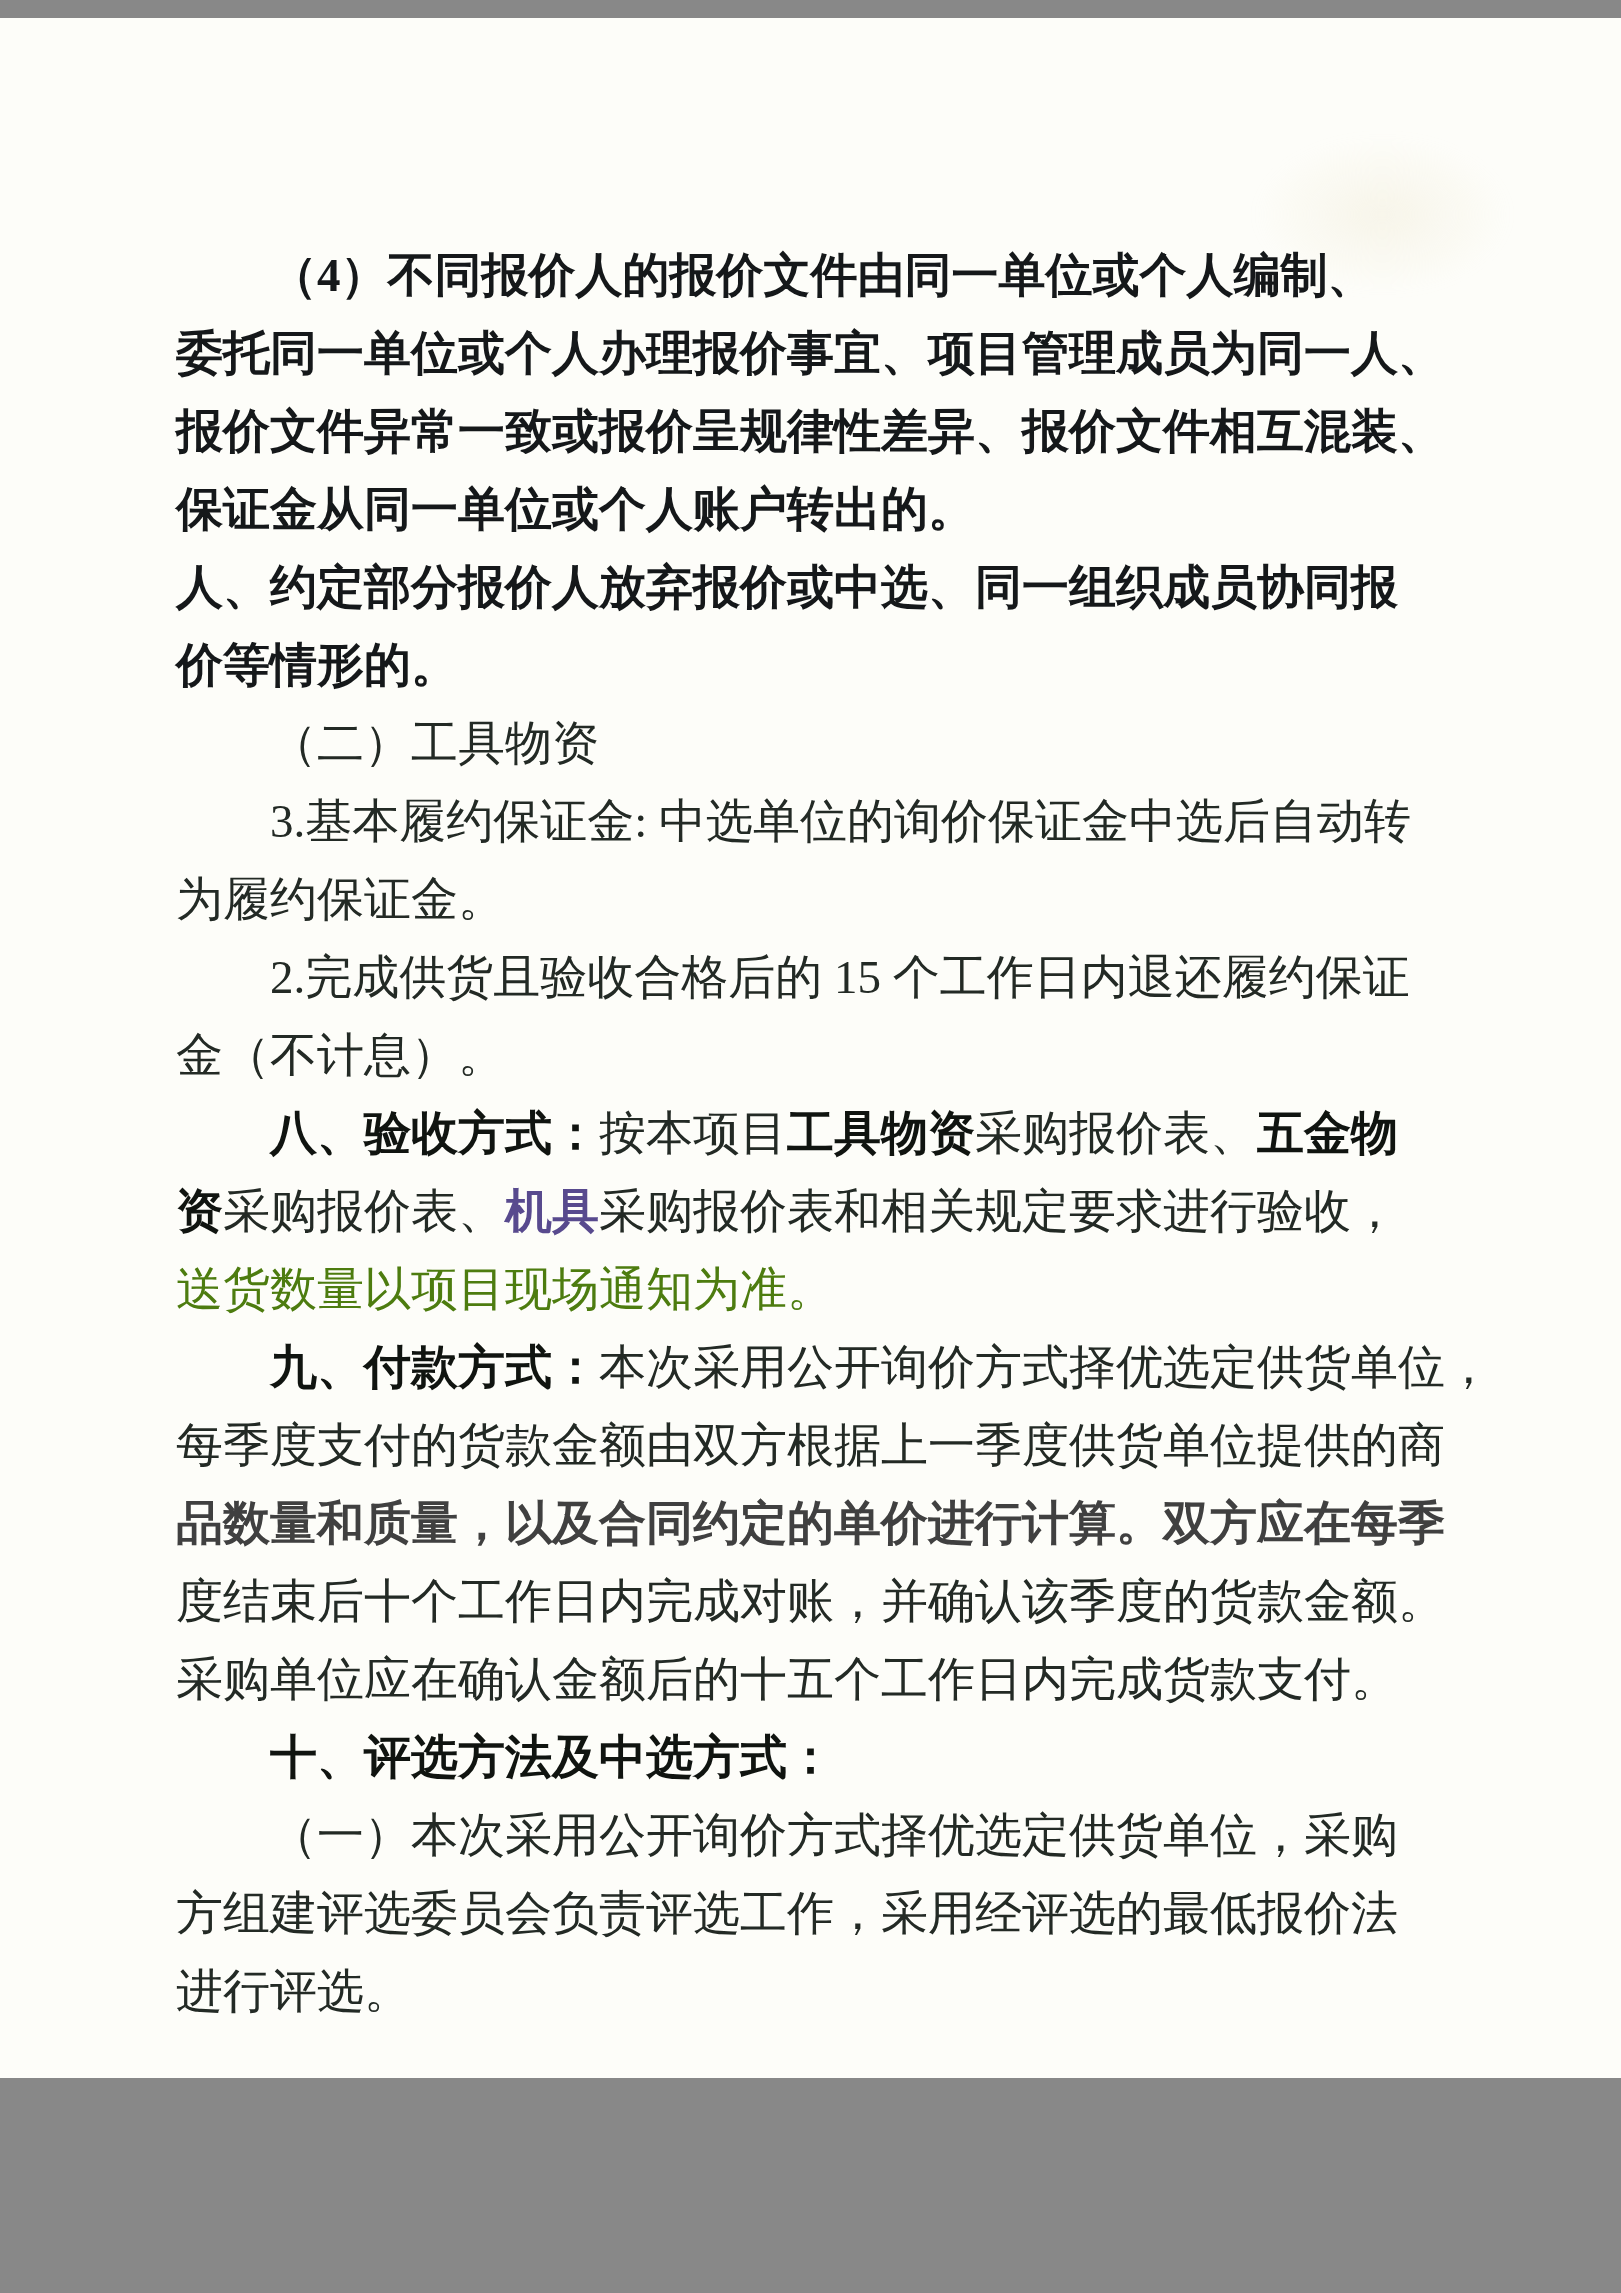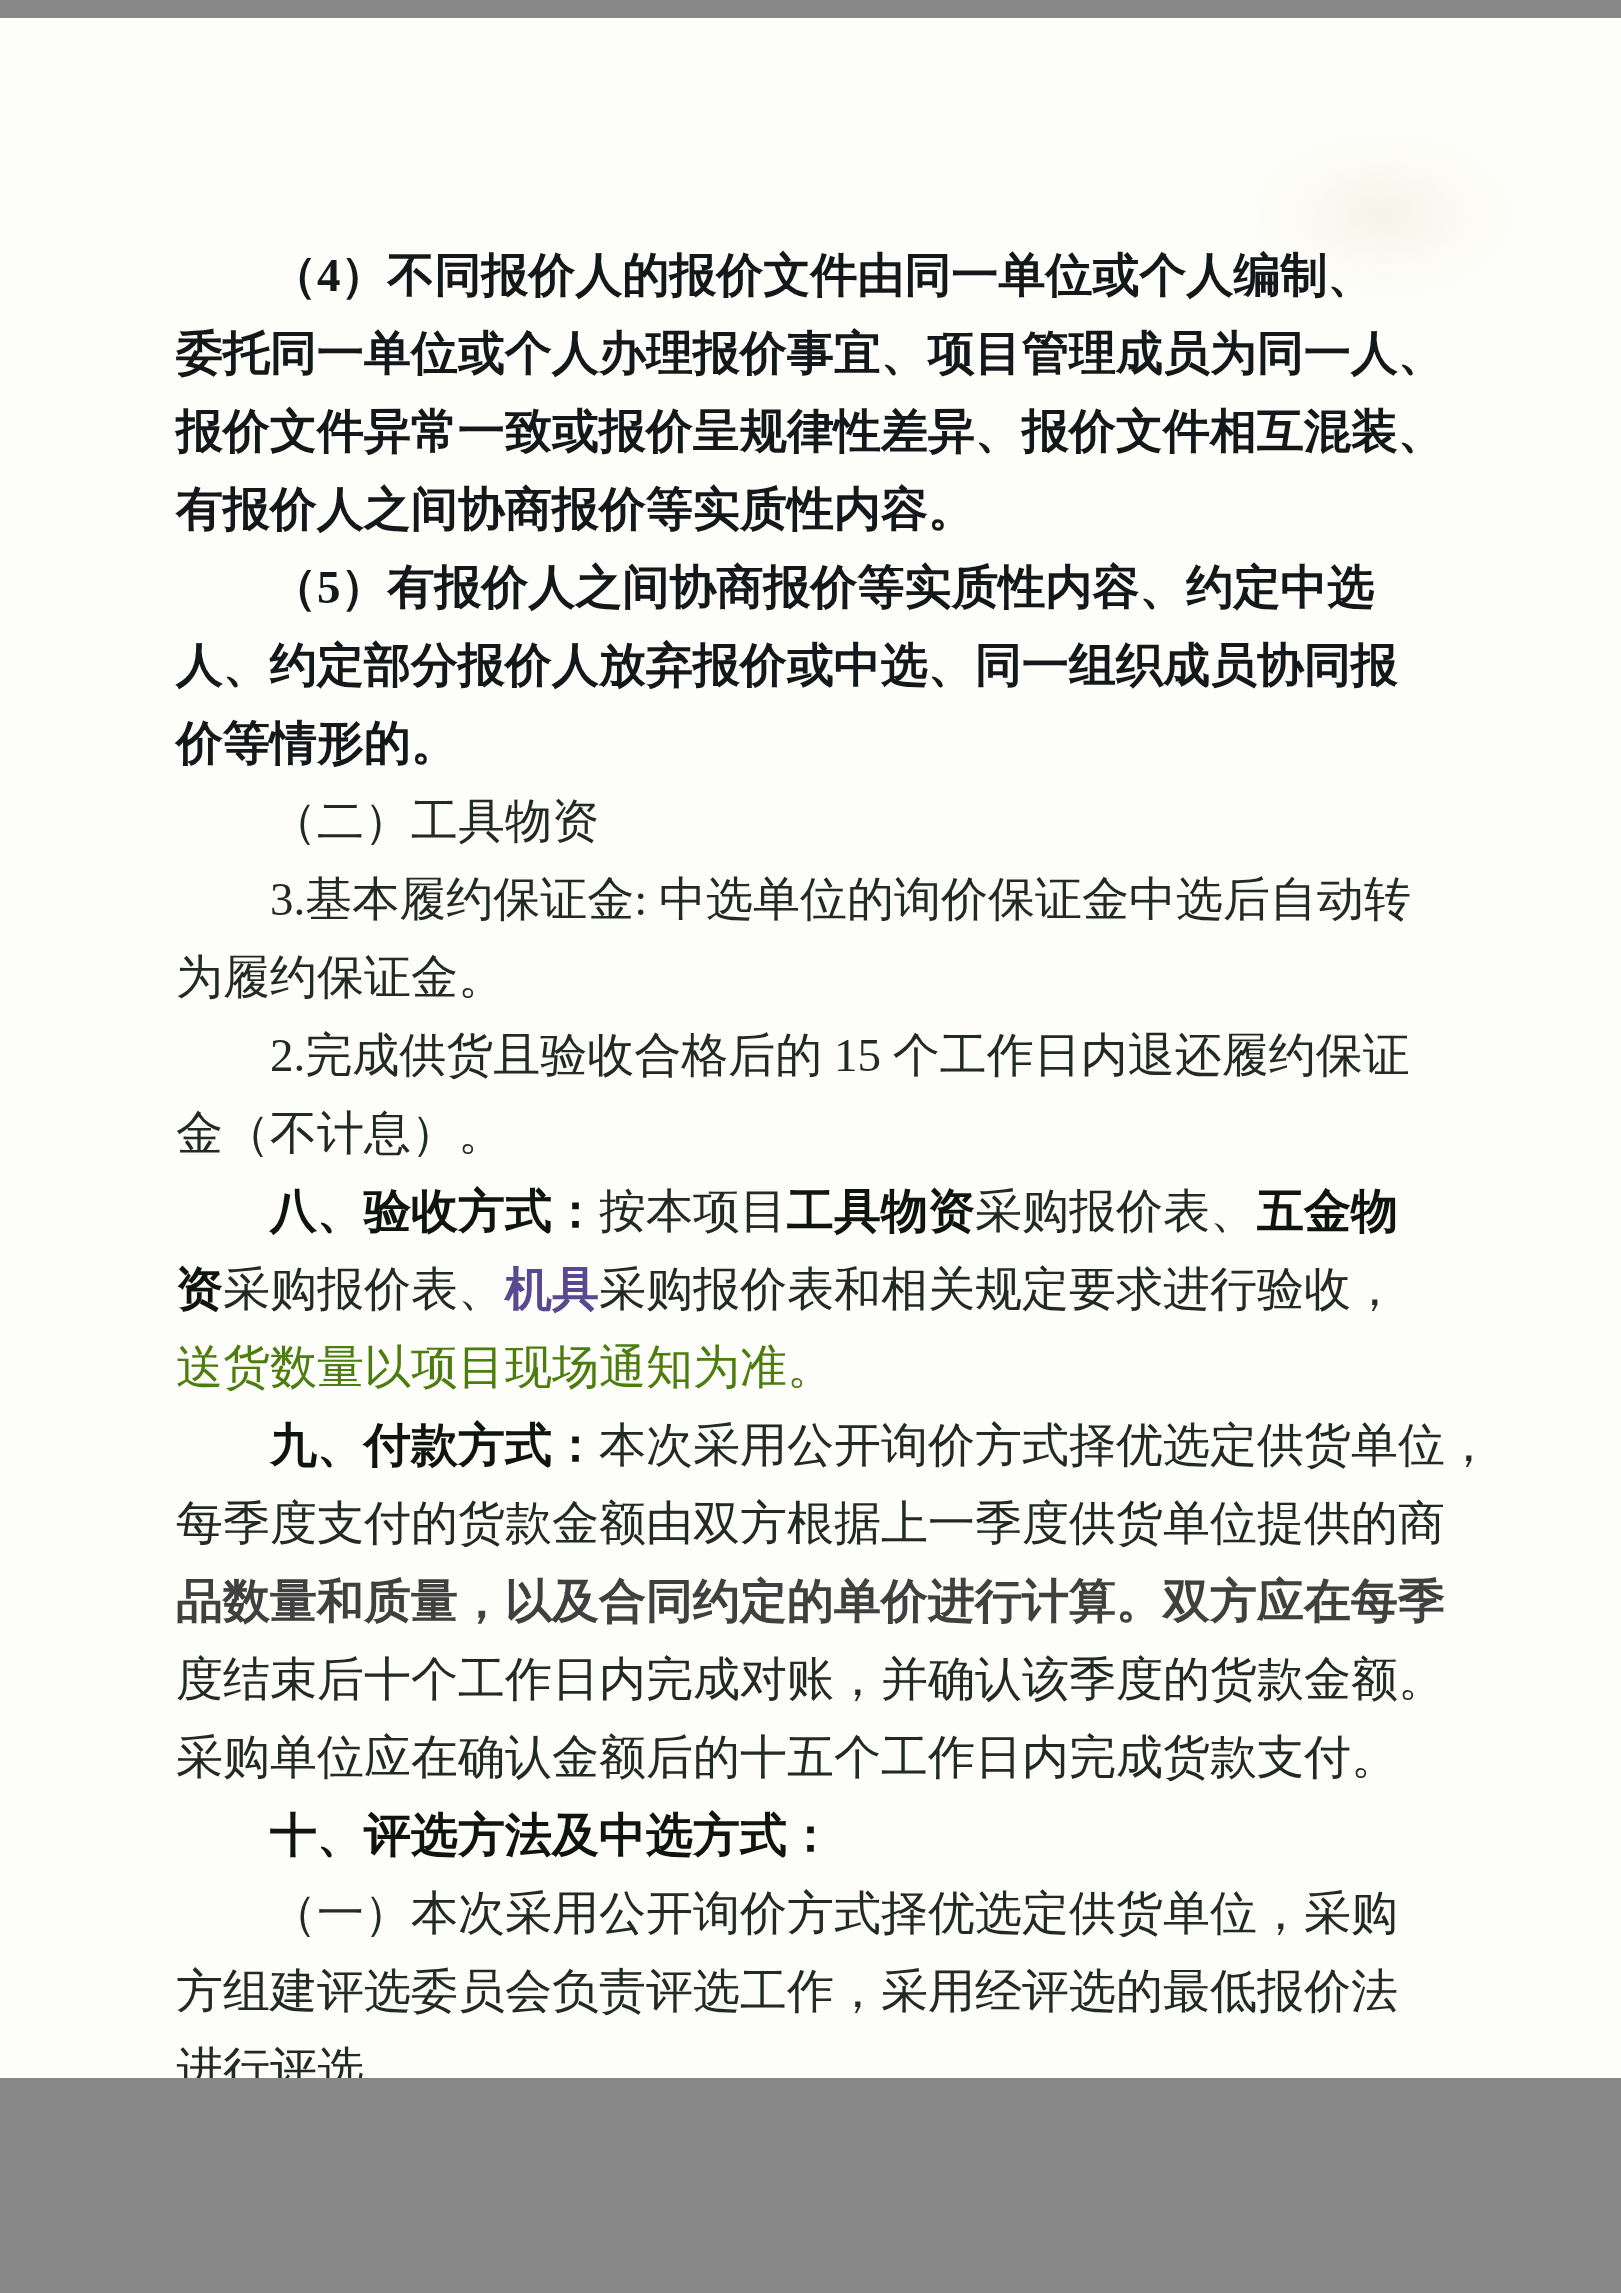--- a/index.html
+++ b/index.html
@@ -66,22 +66,21 @@
 <div class="page">
   <div class="artifact a1"></div>
   <div class="artifact a2"></div>
   <div class="artifact a3"></div>
   <div class="artifact a4"></div>
 
   <main class="content">
       <div class="line indent"><span style="font-weight: 700; color: rgb(21, 24, 26);">（4）不同报价人的报价文件由同一单位或个人编制、</span></div>
       <div class="line"><span style="font-weight: 700; color: rgb(21, 24, 26);">委托同一单位或个人办理报价事宜、项目管理成员为同一人、</span></div>
       <div class="line"><span style="font-weight: 700; color: rgb(21, 24, 26);">报价文件异常一致或报价呈规律性差异、报价文件相互混装、</span></div>
-      <div class="line"><span style="font-weight: 700; color: rgb(21, 24, 26);">有报价人之间协商报价等实质性内容。</span></div>
-      <div class="line indent"><span style="font-weight: 700; color: rgb(21, 24, 26);">（5）有报价人之间协商报价等实质性内容、约定中选</span></div>
+      <div class="line"><span style="font-weight: 700; color: rgb(21, 24, 26);">保证金从同一单位或个人账户转出的。</span></div>
       <div class="line"><span style="font-weight: 700; color: rgb(21, 24, 26);">人、约定部分报价人放弃报价或中选、同一组织成员协同报</span></div>
       <div class="line"><span style="font-weight: 700; color: rgb(21, 24, 26); text-align: center;">价等情形的。</span></div>
       <div class="line indent"><span style="font-weight: 400; color: rgb(35, 42, 37);">（二）工具物资</span></div>
       <div class="line indent"><span style="font-weight: 400; color: rgb(35, 42, 37);">3.基本履约保证金: 中选单位的询价保证金中选后自动转</span></div>
       <div class="line"><span style="font-weight: 400; color: rgb(35, 42, 37);">为履约保证金。</span></div>
       <div class="line indent"><span style="font-weight: 400; color: rgb(35, 42, 37);">2.完成供货且验收合格后的 15 个工作日内退还履约保证</span></div>
       <div class="line"><span style="font-weight: 400; color: rgb(35, 42, 37);">金（不计息）。</span></div>
       <div class="line indent"><span style="font-weight: 700; color: rgb(16, 20, 16); font-family: &quot;Liberation Sans&quot;, &quot;DejaVu Sans&quot;, sans-serif;">八、验收方式：</span><span style="font-weight: 400; color: rgb(35, 42, 37);">按本项目</span><span style="font-weight: 700; color: rgb(16, 20, 16); font-family: &quot;Liberation Sans&quot;, &quot;DejaVu Sans&quot;, sans-serif;">工具物资</span><span style="font-weight: 400; color: rgb(35, 42, 37);">采购报价表、</span><span style="font-weight: 700; color: rgb(16, 20, 16); font-family: &quot;Liberation Sans&quot;, &quot;DejaVu Sans&quot;, sans-serif;">五金物</span></div>
       <div class="line"><span style="font-weight: 700; color: rgb(16, 20, 16); font-family: &quot;Liberation Sans&quot;, &quot;DejaVu Sans&quot;, sans-serif;">资</span><span style="font-weight: 400; color: rgb(35, 42, 37);">采购报价表、</span><span style="font-weight: 700; color: rgb(88, 74, 142); font-family: &quot;Liberation Sans&quot;, &quot;DejaVu Sans&quot;, sans-serif;">机具</span><span style="font-weight: 400; color: rgb(35, 42, 37);">采购报价表和相关规定要求进行验收，</span></div>
       <div class="line"><span style="font-weight: 400; color: #4d7c0f; font-family: Liberation Mono, monospace;">送货数量以项目现场通知为准。</span></div>

